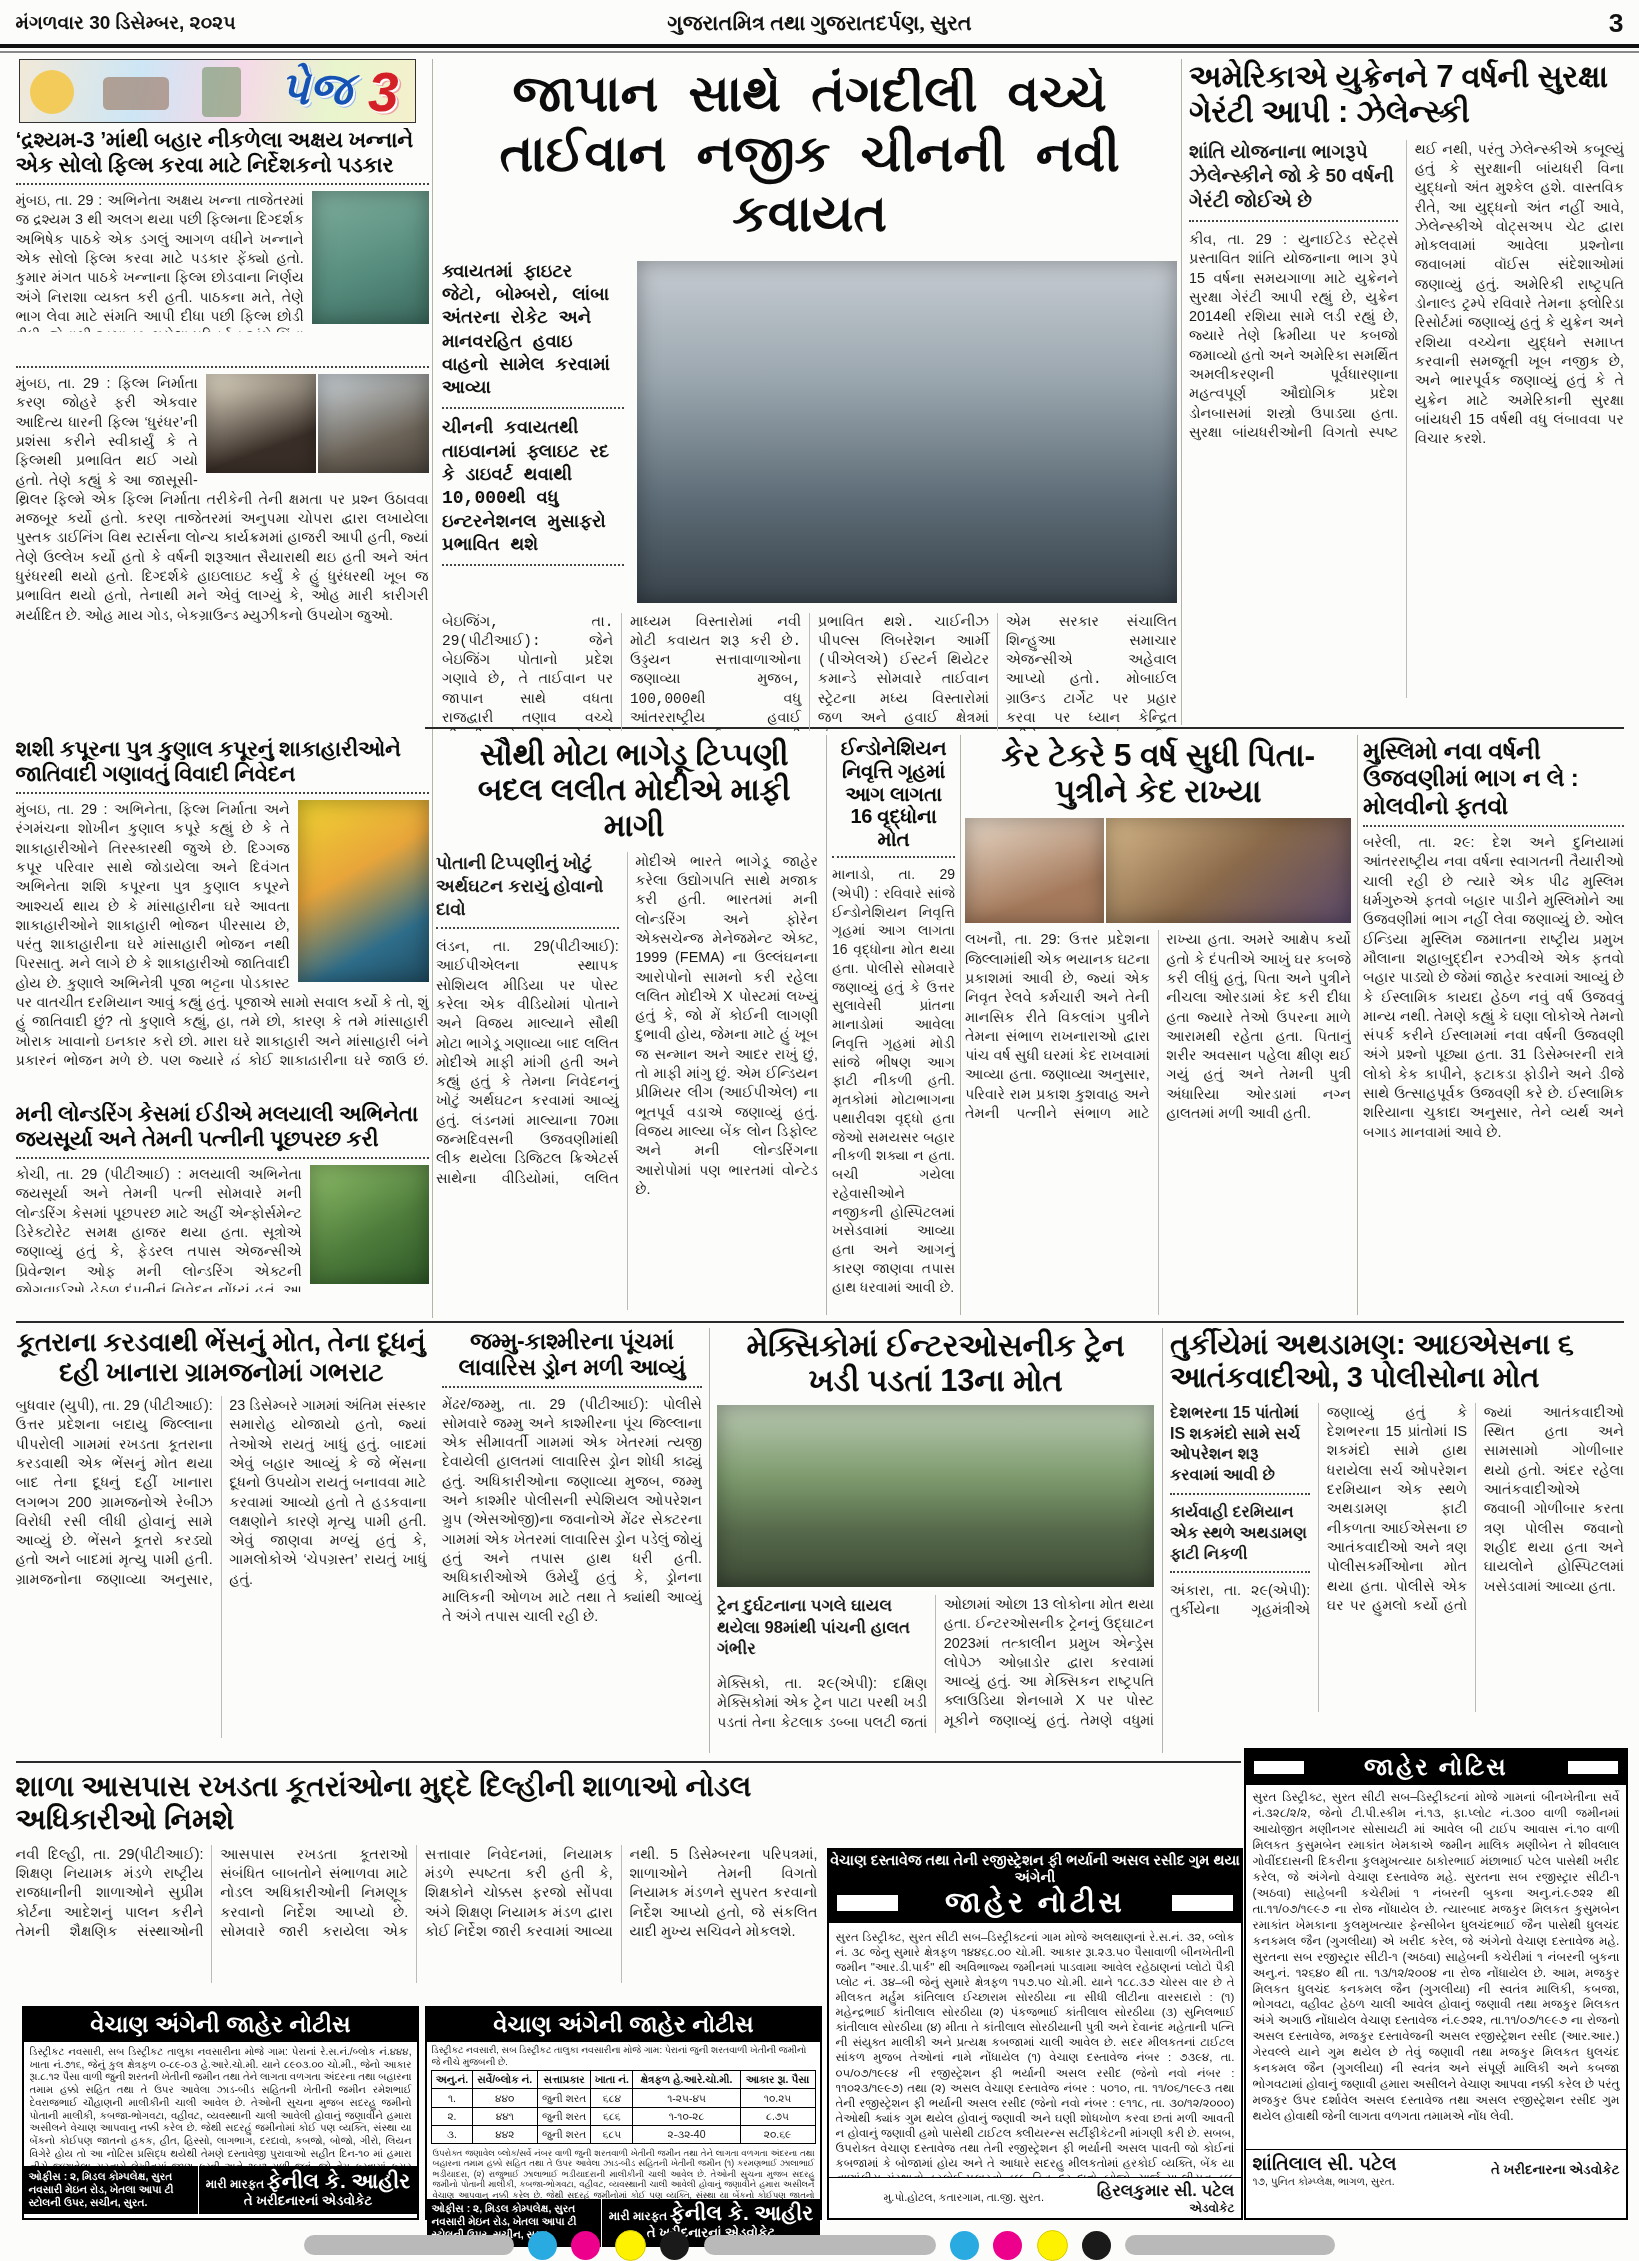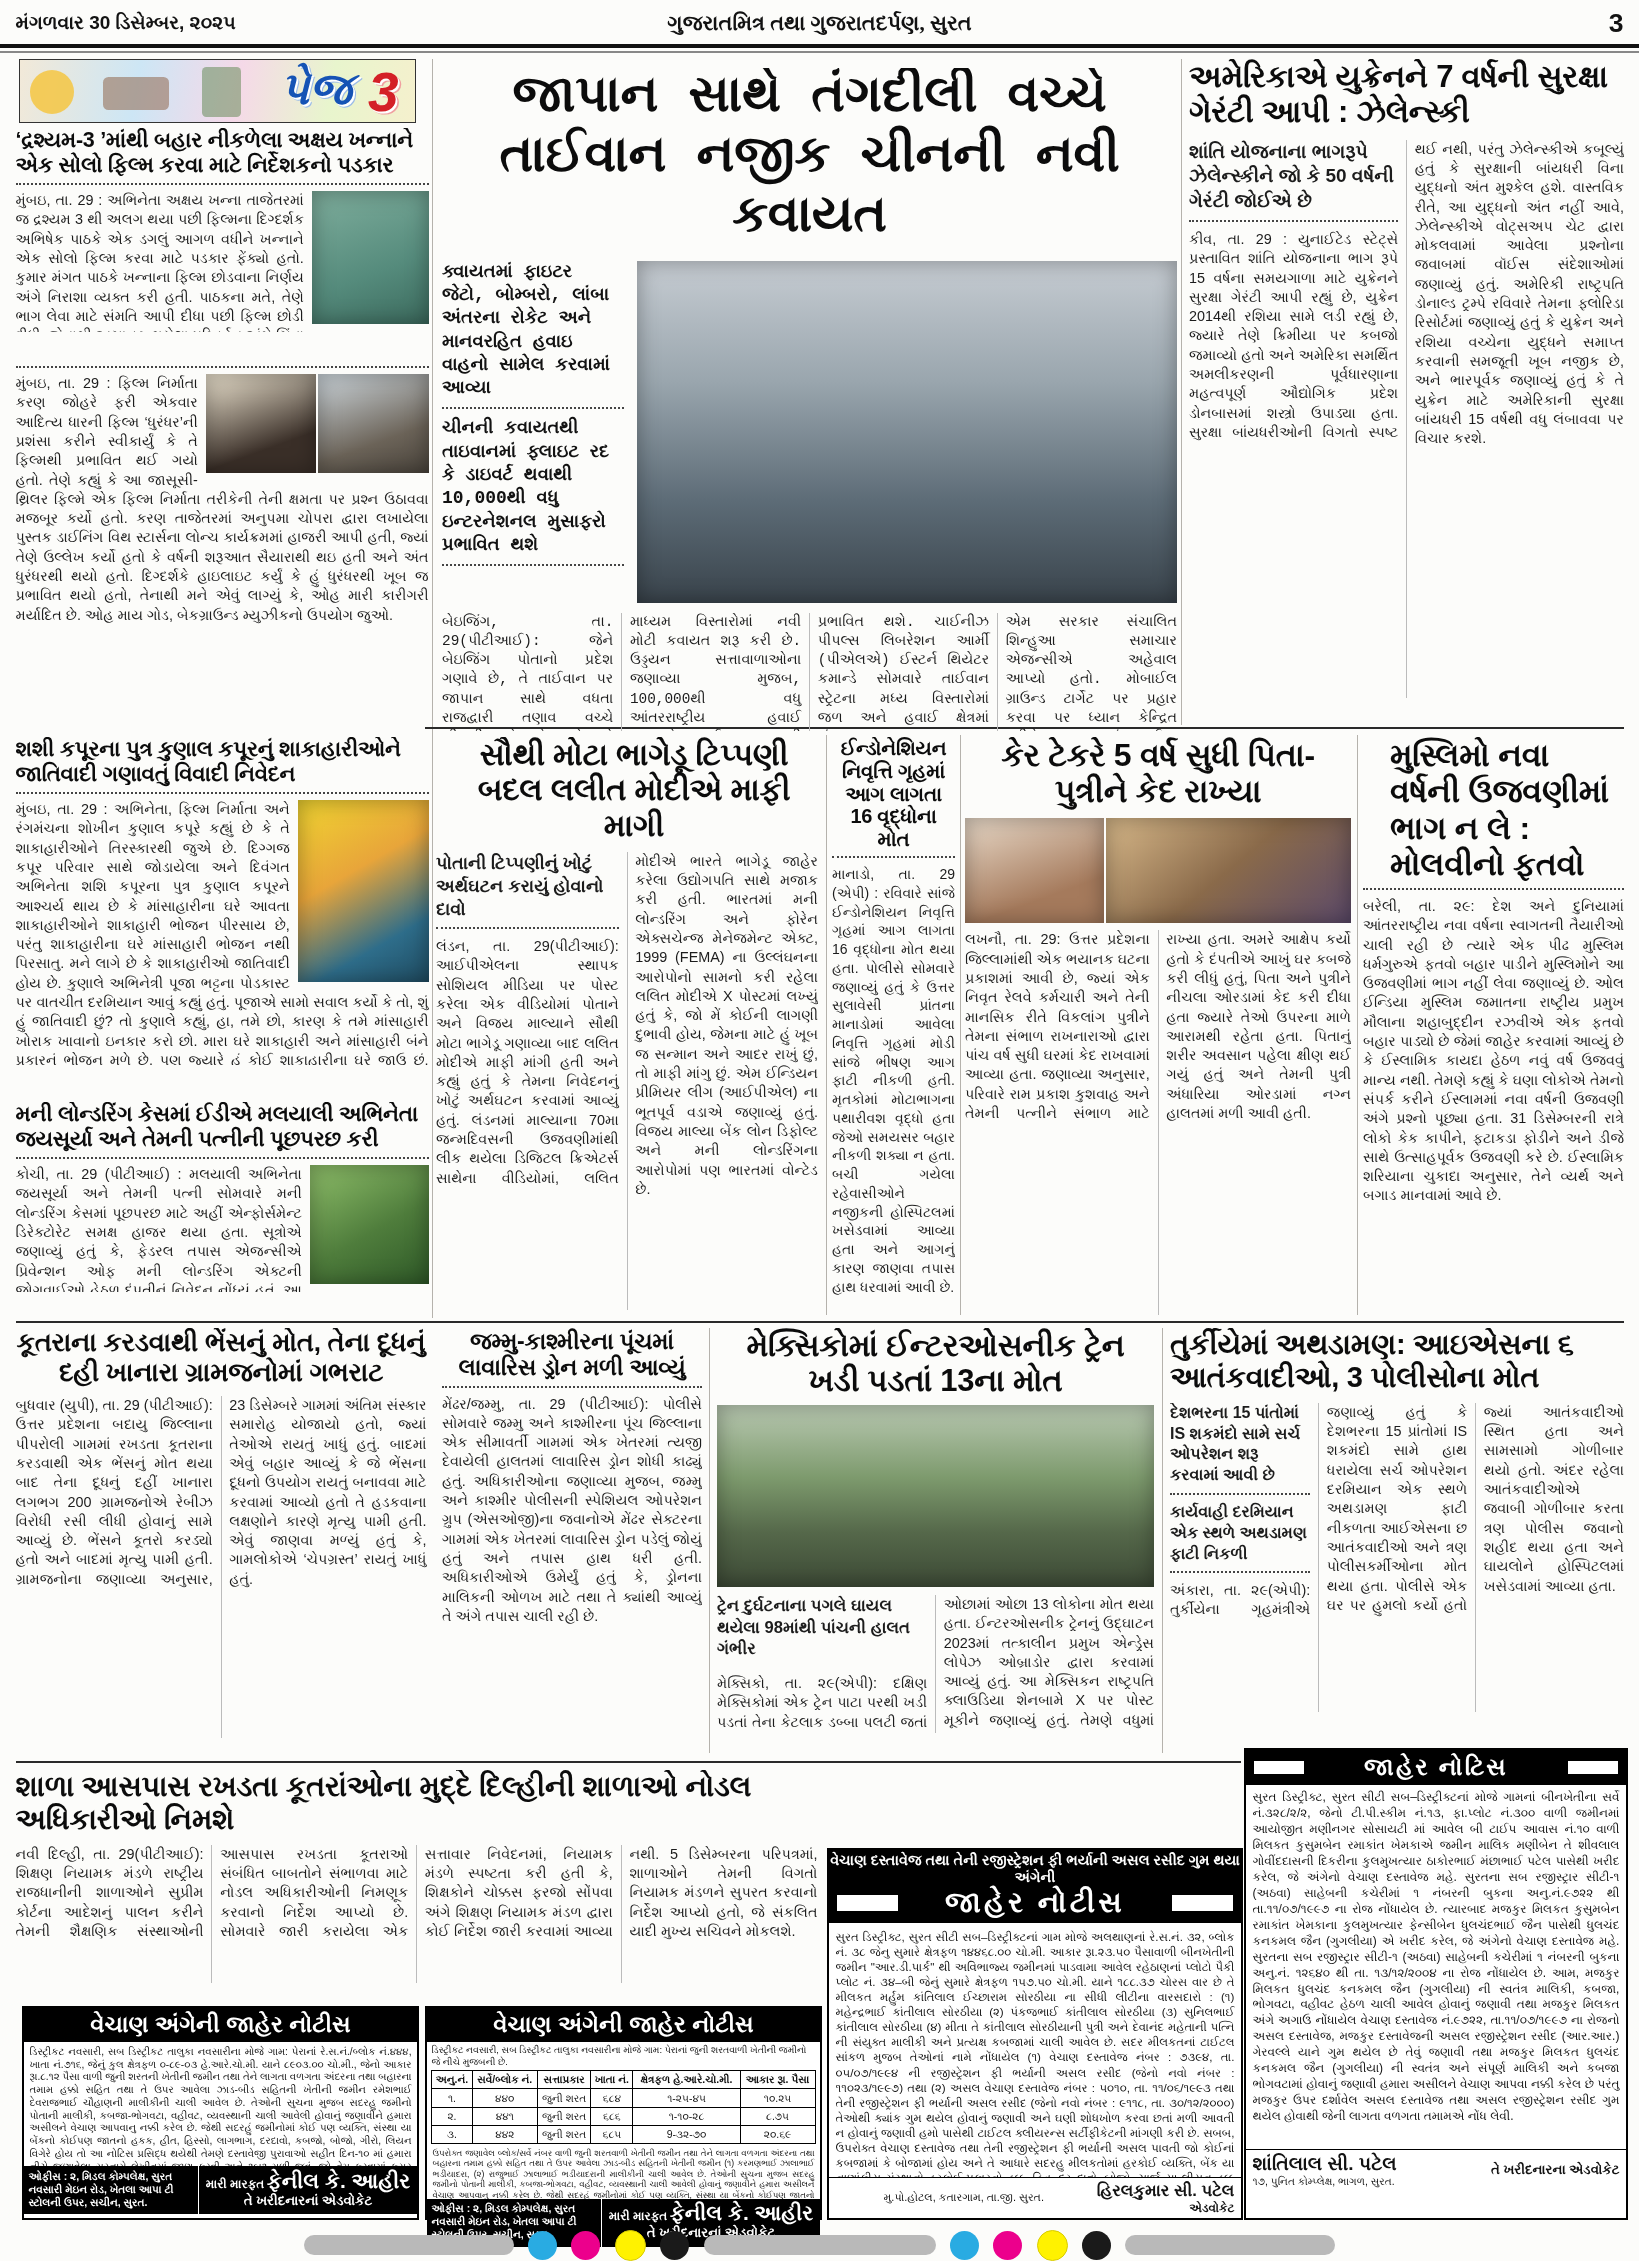--- a/index.html
+++ b/index.html
@@ -137,21 +137,21 @@
     <div style="display:flex;gap:10px;margin-top:7.7px;">
       <div style="flex:1;height:105px;display:flex;gap:2.2px;">
         <div class="ph" style="width:36%;background:linear-gradient(160deg,#e8d9c8,#a57a5c 70%);"></div>
         <div class="ph" style="flex:1;background:linear-gradient(140deg,#d8b98a,#8a6a4a 50%,#5c4a6a);"></div>
       </div>
     </div>
     <div class="bd c2" style="margin-top:7.7px;height:387px;">લખનૌ, તા. 29: ઉત્તર પ્રદેશના જિલ્લામાંથી એક ભયાનક ઘટના પ્રકાશમાં આવી છે, જ્યાં એક નિવૃત રેલવે કર્મચારી અને તેની માનસિક રીતે વિકલાંગ પુત્રીને તેમના સંભાળ રાખનારાઓ દ્વારા પાંચ વર્ષ સુધી ઘરમાં કેદ રાખવામાં આવ્યા હતા. જણાવ્યા અનુસાર, પરિવારે રામ પ્રકાશ કુશવાહ અને તેમની પત્નીને સંભાળ માટે રાખ્યા હતા. અમરે આક્ષેપ કર્યો હતો કે દંપતીએ આખું ઘર કબજે કરી લીધું હતું, પિતા અને પુત્રીને નીચલા ઓરડામાં કેદ કરી દીધા હતા જ્યારે તેઓ ઉપરના માળે આરામથી રહેતા હતા. પિતાનું શરીર અવસાન પહેલા ક્ષીણ થઈ ગયું હતું અને તેમની પુત્રી અંધારિયા ઓરડામાં નગ્ન હાલતમાં મળી આવી હતી.</div>
   </div>
 
   <div class="abs" style="left:1363px;top:737px;width:261px;height:578px;overflow:hidden;">
-    <div class="hl" style="font-size:32px;margin-left:27px;">મુસ્લિમો નવા વર્ષની ઉજવણીમાં ભાગ ન લે : મોલવીનો ફતવો</div>
+    <div class="hl" style="font-size:24px;">મુસ્લિમો નવા વર્ષની ઉજવણીમાં ભાગ ન લે : મોલવીનો ફતવો</div>
     <div class="dotted"></div>
     <div class="bd" style="height:464px;">બરેલી, તા. ૨૯: દેશ અને દુનિયામાં આંતરરાષ્ટ્રીય નવા વર્ષના સ્વાગતની તૈયારીઓ ચાલી રહી છે ત્યારે એક પીઢ મુસ્લિમ ધર્મગુરુએ ફતવો બહાર પાડીને મુસ્લિમોને આ ઉજવણીમાં ભાગ નહીં લેવા જણાવ્યું છે. ઓલ ઈન્ડિયા મુસ્લિમ જમાતના રાષ્ટ્રીય પ્રમુખ મૌલાના શહાબુદ્દીન રઝવીએ એક ફતવો બહાર પાડ્યો છે જેમાં જાહેર કરવામાં આવ્યું છે કે ઈસ્લામિક કાયદા હેઠળ નવું વર્ષ ઉજવવું માન્ય નથી. તેમણે કહ્યું કે ઘણા લોકોએ તેમનો સંપર્ક કરીને ઈસ્લામમાં નવા વર્ષની ઉજવણી અંગે પ્રશ્નો પૂછ્યા હતા. 31 ડિસેમ્બરની રાત્રે લોકો કેક કાપીને, ફટાકડા ફોડીને અને ડીજે સાથે ઉત્સાહપૂર્વક ઉજવણી કરે છે. ઈસ્લામિક શરિયાના ચુકાદા અનુસાર, તેને વ્યર્થ અને બગાડ માનવામાં આવે છે.</div>
   </div>
 
   <div class="abs" style="left:15.5px;top:1328px;width:411px;height:426px;overflow:hidden;">
     <div class="hl ctr" style="font-size:26px;">કૂતરાના કરડવાથી ભેંસનું મોત, તેના દૂધનું દહી ખાનારા ગ્રામજનોમાં ગભરાટ</div>
     <div class="bd c2" style="margin-top:8.8px;height:342px;">
       <span>બુધવાર (યુપી), તા. 29 (પીટીઆઈ): ઉત્તર પ્રદેશના બદાયુ જિલ્લાના પીપરોલી ગામમાં રખડતા કૂતરાના કરડવાથી એક ભેંસનું મોત થયા બાદ તેના દૂધનું દહીં ખાનારા લગભગ 200 ગ્રામજનોએ રેબીઝ વિરોધી રસી લીધી હોવાનું સામે આવ્યું છે. ભેંસને કૂતરો કરડ્યો હતો અને બાદમાં મૃત્યુ પામી હતી. ગ્રામજનોના જણાવ્યા અનુસાર, 23 ડિસેમ્બરે ગામમાં અંતિમ સંસ્કાર સમારોહ યોજાયો હતો, જ્યાં તેઓએ રાયતું ખાધું હતું. બાદમાં એવું બહાર આવ્યું કે જે ભેંસના દૂધનો ઉપયોગ રાયતું બનાવવા માટે કરવામાં આવ્યો હતો તે હડકવાના લક્ષણોને કારણે મૃત્યુ પામી હતી. એવું જાણવા મળ્યું હતું કે, ગામલોકોએ ‘ચેપગ્રસ્ત’ રાયતું ખાધું હતું.</span>
     </div>
   </div>
@@ -226,21 +226,21 @@
               <td>જુની શરત</td>
               <td>૬૮૬</td>
               <td>૧-૧૦-૨૮</td>
               <td>૮.૭૫</td>
         </tr>
         <tr>
           <td>૩.</td>
               <td>૪૪૨</td>
               <td>જુની શરત</td>
               <td>૬૮૫</td>
-              <td>9-૩૨-૭૦</td>
+              <td>૨-૩૨-40</td>
               <td>૨૦.૬૯</td>
         </tr>
       </tbody>
         </table>
     </div>
     <div class="nt-body" style="font-size:8.6px;line-height:1.22;padding:3.3px 5.5px;height:48px;">ઉપરોક્ત જણાવેલ બ્લોક/સર્વે નંબર વાળી જુની શરતવાળી ખેતીની જમીન તથા તેને લાગતા વળગતા અંદરના તથા બહારના તમામ હક્કો સહિત તથા તે ઉપર આવેલા ઝાડ-બીડ સહિતની ખેતીની જમીન (૧) કરમણભાઈ ઝાલાભાઈ ભડીયાદરા, (૨) રાજુભાઈ ઝાલાભાઈ ભડીયાદરાની માલીકીની ચાલી આવેલ છે. તેઓની સુચના મુજબ સદરહુ જમીનો પોતાની માલીકી, કબજા-ભોગવટા, વહીવટ, વ્યવસ્થાની ચાલી આવેલી હોવાનું જણાવીને હમારા અસીલને વેચાણ આપવાનુ નક્કી કરેલ છે. જેથી સદરહું જમીનોમાં કોઈ પણ વ્યક્તિ, સંસ્થા યા બેંકનો કોઈપણ જાતનો હકક, હીત, હિસ્સો, લાગભાગ, દરદાવો, કબજો, બોજો, ગીરો, લિયન વિગેરે હોય તો આ નોટિસ પ્રસિદ્ધ થયેથી તેમણે દસ્તાવેજી પુરાવાઓ સહિત દિન-૧૦ માં હમારા નીચે જણાવેલા સરનામે લેખીતમાં જાણ કરવી અને રૂબરૂ મળી જવું. જો તેમ કરવામાં કસુર થયેથી સદરહું જમીનોમાં કોઈનો કોઈપણ જાતનો હકક, હિત, હિસ્સો, સંબંધ, દરદાવો નથી અને હોય તો જતો યાને "વેઈવ" કર્યો છે તેમ માની આ નોટીસની મુદત વિત્યે હમારા અસીલ સદરહુ જમીનોનો વેચાણ દસ્તાવેજ તેમજ અન્ય પાકા લખાણો કરાવી લેશે. ત્યારબાદ કોઈની કોઈપણ જાતની તસ-તકરાર ચાલશે નહીં, જેની લાગતા વળગતા તમામએ સ્પષ્ટ નોંધ લેવી.</div>
     <div class="nt-foot" style="height:48px;">
       <div style="width:42%;font-size:10.5px;font-weight:bold;padding:3.3px 4.4px;border-right:1.7px solid #fff;">ઓફીસ : ૨, મિડલ કોમ્પલેક્ષ, સુરત નવસારી મેઇન રોડ, ખેતલા આપા ટી સ્ટોલની ઉપર, સચીન, સુરત.</div>
       <div style="flex:1;text-align:center;padding:2.2px 3.3px;">
         <span style="font-size:12px;font-weight:bold;">મારી મારફત</span>

